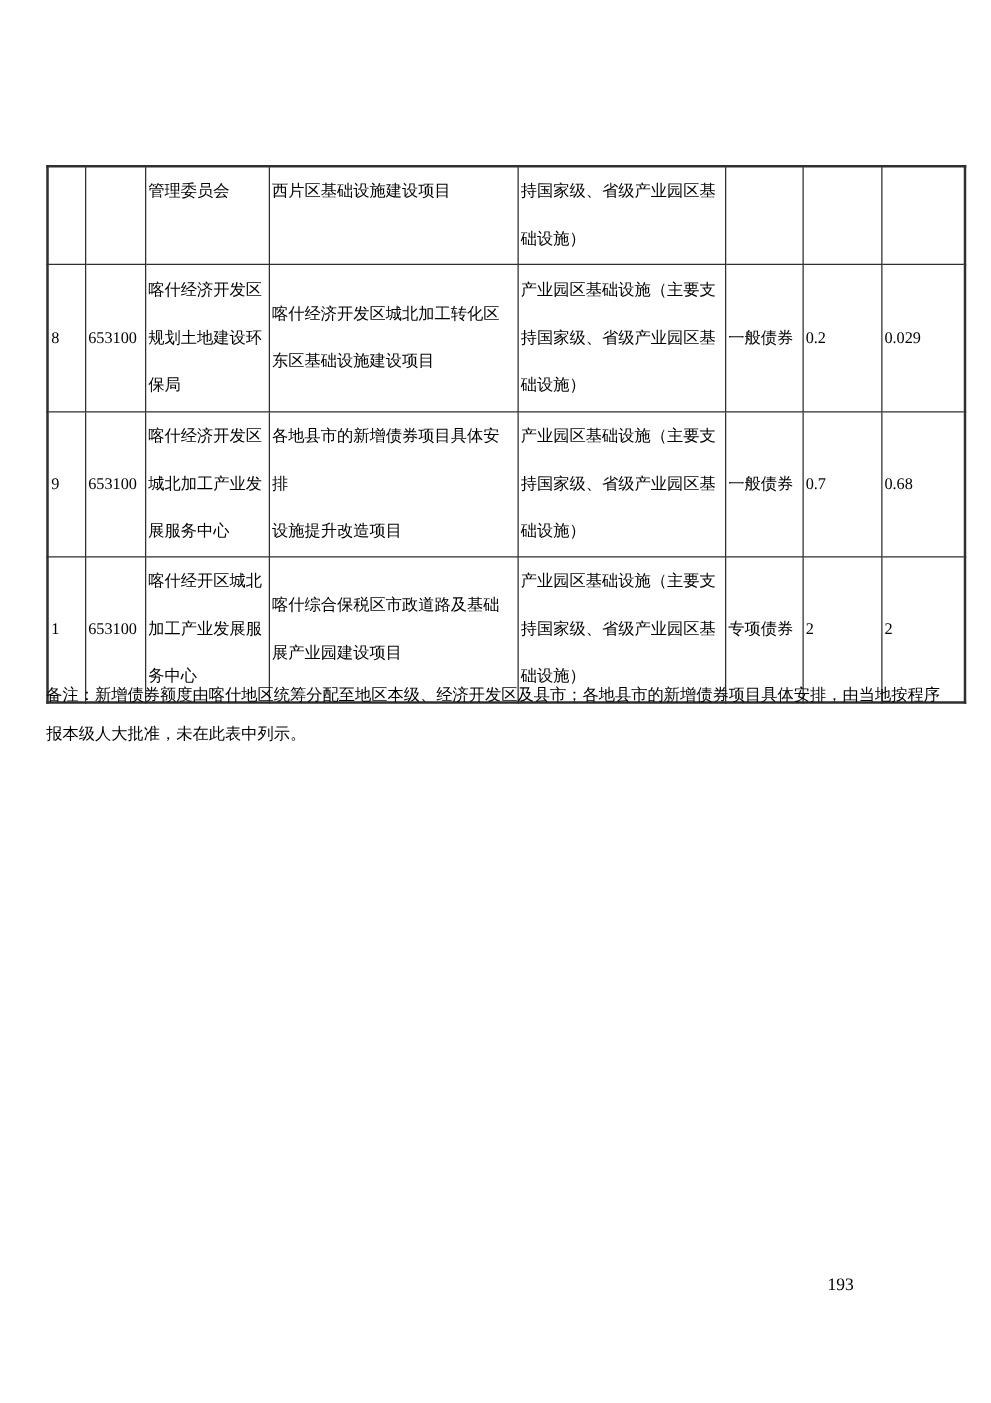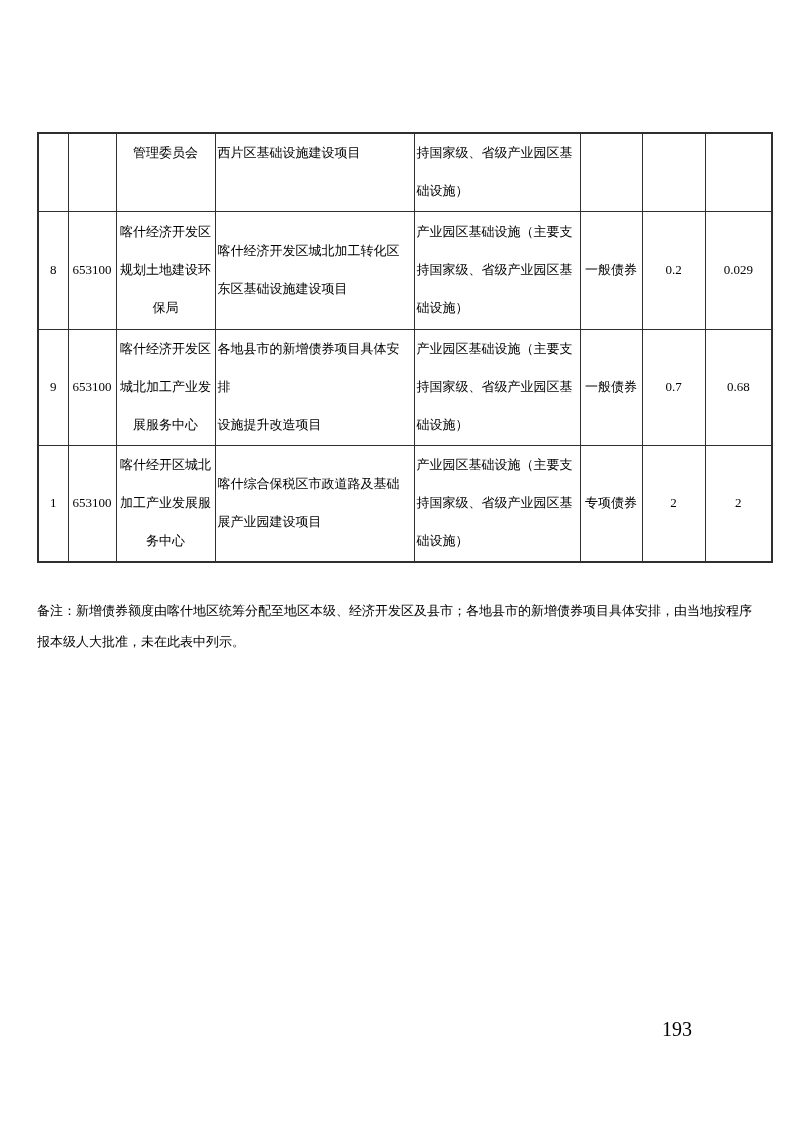--- a/index.html
+++ b/index.html
@@ -32,36 +32,36 @@
     padding: 0 2px;
     vertical-align: middle;
     white-space: pre-line;
     overflow: hidden;
   }
   tr.row-partial { height: 78px; }
   tr.row-8 { height: 118px; }
   tr.row-9 { height: 116px; }
   tr.row-10 { height: 117px; }
   tr.row-partial td { vertical-align: top; }
-  td.ac { text-align: center; }
+  td.ac { text-align: left; }
   td.al { text-align: left; margin-left: 44px; }
   .footnote {
     position: absolute;
     left: 37px;
-    top: 595px;
+    top: 540px;
     font-size: 13px;
     line-height: 31px;
     white-space: pre;
     text-align: left;
   }
   .page-number {
     position: absolute;
     left: 662px;
     top: 1018px;
-    font-size: 20px;
+    font-size: 14px;
     line-height: 22px;
   }
 </style>
 </head>
 <body>
 
 <div class="page">
 
   <table class="doc-table">
     <colgroup>

